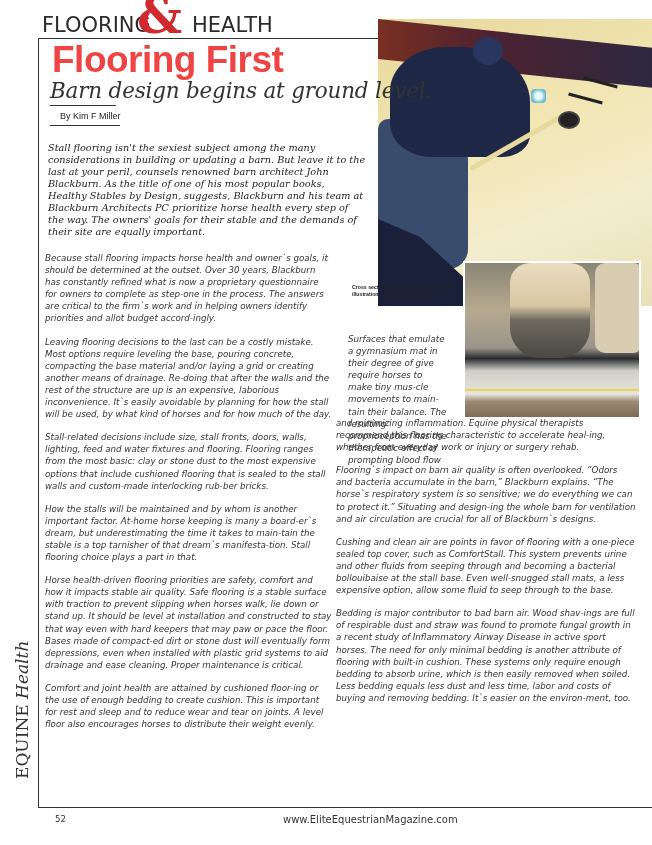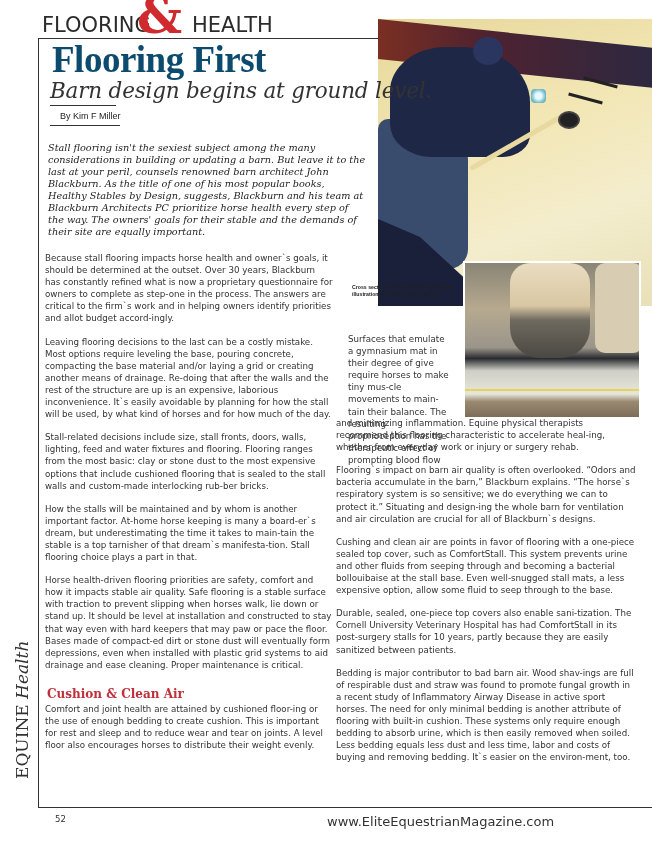--- a/index.html
+++ b/index.html
@@ -10,41 +10,41 @@
     .section-head { position: absolute; left: 42px; top: 12px; font-family: "DejaVu Sans", sans-serif; font-size: 21px; color: #2b2b2b; letter-spacing: 0px; white-space: nowrap; }
     .section-head .w1 { position: absolute; left: 0; top: 0; }
     .section-head .w2 { position: absolute; left: 150px; top: 0; }
     .ampersand { position: absolute; left: 137px; top: -10px; font-family: "DejaVu Serif", serif; font-weight: bold; font-size: 50px; color: #d12a2e; line-height: 1; }
 
     
     .frame-top { position: absolute; left: 38px; top: 37px; width: 340px; height: 1px; background: #333; }
     .frame-left { position: absolute; left: 38px; top: 37px; width: 1px; height: 770px; background: #333; }
     .frame-bottom { position: absolute; left: 38px; top: 806px; width: 614px; height: 1px; background: #333; }
 
-    .title { position: absolute; left: 52px; top: 40px; font-family: Liberation Serif, serif; font-weight: bold; font-size: 37px; color: #0c4a6e; line-height: 1; letter-spacing: -0.5px; }
+    .title { position: absolute; left: 52px; top: 40px; font-family: Liberation Sans, sans-serif; font-weight: bold; font-size: 37px; color: #ef4444; line-height: 1; letter-spacing: -0.5px; }
     .subtitle { position: absolute; left: 50px; top: 79px; font-family: "DejaVu Serif", serif; font-style: italic; font-size: 21.5px; color: #333; line-height: 1; letter-spacing: -0.2px; white-space: nowrap; }
     .byline-rule-top { position: absolute; left: 50px; top: 104px; width: 66px; height: 1px; background: #333; }
     .byline { position: absolute; left: 52px; top: 110px; font-family: "Liberation Sans", sans-serif; font-size: 9px; color: #222; padding-left: 8px; }
     .byline-rule-bot { position: absolute; left: 50px; top: 124px; width: 70px; height: 1px; background: #333; }
 
     .intro { position: absolute; left: 48px; top: 141px; width: 318px; font-family: "DejaVu Serif", serif; font-style: italic; font-size: 9.7px; line-height: 12px; color: #222; }
 
     .body-text { font-family: "DejaVu Sans", sans-serif; font-size: 8.7px; line-height: 12.1px; color: #333; }
-    .body-text p { margin: 0 0 11px 0; }
+    .body-text p { margin: 0 0 11px 0; font-style: italic; }
     .col1 { position: absolute; left: 45px; top: 251px; width: 288px; }
     .col2a { position: absolute; left: 336px; top: 320px; width: 125px; }
     .col2b { position: absolute; left: 336px; top: 416px; width: 300px; }
 
     .subhead { font-family: "DejaVu Serif", serif; font-weight: bold; font-size: 12px; color: #c0303a; margin: 16px 0 2px 2px; line-height: 14px; }
 
     .side-label { position: absolute; left: 12px; top: 778px; transform-origin: 0 0; transform: rotate(-90deg); font-family: "DejaVu Serif", serif; font-size: 17px; color: #333; white-space: nowrap; }
     .side-label .it { font-style: italic; }
 
     .page-num { position: absolute; left: 40px; top: 813px; font-family: "DejaVu Sans", sans-serif; font-size: 8.5px; color: #333; margin-left: 15px; }
-    .footer-url { position: absolute; left: 283px; top: 813px; font-family: "DejaVu Sans", sans-serif; font-size: 13px; color: #333; margin-left: 44px; }
+    .footer-url { position: absolute; left: 283px; top: 813px; font-family: "DejaVu Sans", sans-serif; font-size: 10px; color: #333; }
 
     
     .photo-main { position: absolute; left: 378px; top: 18px; width: 274px; height: 287px; overflow: hidden;
       background: linear-gradient(160deg, #e6d79a 0%, #f2e6b4 40%, #f4edcd 70%, #e8e0b8 100%); }
     .photo-main .wall { position: absolute; left: 0; top: 0; width: 274px; height: 40px; background: linear-gradient(90deg, #7a2f22 0%, #4e2230 40%, #2d2840 100%); transform: skewY(6deg); transform-origin: 0 0; }
     .photo-main .man-back { position: absolute; left: 12px; top: 28px; width: 140px; height: 110px; background: #1f2747; border-radius: 40% 50% 20% 30%; }
     .photo-main .man-legs { position: absolute; left: 0px; top: 100px; width: 90px; height: 150px; background: #3a4c6e; border-radius: 10px 40px 20px 10px; }
     .photo-main .man-head { position: absolute; left: 95px; top: 18px; width: 30px; height: 28px; background: #2a3660; border-radius: 50%; }
     .photo-main .dark-floor { position: absolute; left: 0; top: 200px; width: 120px; height: 90px; background: #1a1f3a; clip-path: polygon(0 0, 35% 20%, 100% 100%, 0 100%); }
     .photo-main .stick { position: absolute; left: 85px; top: 120px; width: 110px; height: 5px; background: #e8d9a0; transform: rotate(-30deg); border-radius: 3px; }
@@ -104,33 +104,31 @@
   <div class="byline-rule-bot"></div>
 
   <div class="intro">Stall flooring isn't the sexiest subject among the many considerations in building or updating a barn. But leave it to the last at your peril, counsels renowned barn architect John Blackburn. As the title of one of his most popular books, Healthy Stables by Design, suggests, Blackburn and his team at Blackburn Architects PC prioritize horse health every step of the way. The owners' goals for their stable and the demands of their site are equally important.</div>
 
   <div class="col1 body-text">
     <p>Because stall flooring impacts horse health and owner`s goals, it should be determined at the outset. Over 30 years, Blackburn has constantly refined what is now a proprietary questionnaire for owners to complete as step-one in the process. The answers are critical to the firm`s work and in helping owners identify priorities and allot budget accord-ingly.</p>
     <p>Leaving flooring decisions to the last can be a costly mistake. Most options require leveling the base, pouring concrete, compacting the base material and/or laying a grid or creating another means of drainage. Re-doing that after the walls and the rest of the structure are up is an expensive, laborious inconvenience. It`s easily avoidable by planning for how the stall will be used, by what kind of horses and for how much of the day.</p>
     <p>Stall-related decisions include size, stall fronts, doors, walls, lighting, feed and water fixtures and flooring. Flooring ranges from the most basic: clay or stone dust to the most expensive options that include cushioned flooring that is sealed to the stall walls and custom-made interlocking rub-ber bricks.</p>
     <p>How the stalls will be maintained and by whom is another important factor. At-home horse keeping is many a board-er`s dream, but underestimating the time it takes to main-tain the stable is a top tarnisher of that dream`s manifesta-tion. Stall flooring choice plays a part in that.</p>
     <p>Horse health-driven flooring priorities are safety, comfort and how it impacts stable air quality. Safe flooring is a stable surface with traction to prevent slipping when horses walk, lie down or stand up. It should be level at installation and constructed to stay that way even with hard keepers that may paw or pace the floor. Bases made of compact-ed dirt or stone dust will eventually form depressions, even when installed with plastic grid systems to aid drainage and ease cleaning. Proper maintenance is critical.</p>
-    <div class="subhead">Cushion &amp; Clean Air</div>
     <p>Comfort and joint health are attained by cushioned floor-ing or the use of enough bedding to create cushion. This is important for rest and sleep and to reduce wear and tear on joints. A level floor also encourages horses to distribute their weight evenly.</p>
   </div>
 
   <div class="col2a body-text">
     <p style="margin:12px">Surfaces that emulate a gymnasium mat in their degree of give require horses to make tiny mus-cle movements to main-tain their balance. The resulting proprioception has the therapeutic effect of prompting blood flow</p>
   </div>
 
   <div class="col2b body-text">
     <p>and minimizing inflammation. Equine physical therapists recommend this flooring characteristic to accelerate heal-ing, whether from everyday work or injury or surgery rehab.</p>
     <p>Flooring`s impact on barn air quality is often overlooked. “Odors and bacteria accumulate in the barn,” Blackburn explains. “The horse`s respiratory system is so sensitive; we do everything we can to protect it.” Situating and design-ing the whole barn for ventilation and air circulation are crucial for all of Blackburn`s designs.</p>
     <p>Cushing and clean air are points in favor of flooring with a one-piece sealed top cover, such as ComfortStall. This system prevents urine and other fluids from seeping through and becoming a bacterial bollouibaise at the stall base. Even well-snugged stall mats, a less expensive option, allow some fluid to seep through to the base.</p>
-    <p>Durable, sealed, one-piece top covers also enable sani-tization. The Cornell University Veterinary Hospital has had ComfortStall in its post-surgery stalls for 10 years, partly because they are easily sanitized between patients.</p>
     <p>Bedding is major contributor to bad barn air. Wood shav-ings are full of respirable dust and straw was found to promote fungal growth in a recent study of Inflammatory Airway Disease in active sport horses. The need for only minimal bedding is another attribute of flooring with built-in cushion. These systems only require enough bedding to absorb urine, which is then easily removed when soiled. Less bedding equals less dust and less time, labor and costs of buying and removing bedding. It`s easier on the environ-ment, too.</p>
   </div>
 
   <div class="side-label">
     <span>EQUINE</span>
     <span class="it">Health</span>
   </div>
 
   <div class="page-num">52</div>
   <div class="footer-url">www.EliteEquestrianMagazine.com</div>

